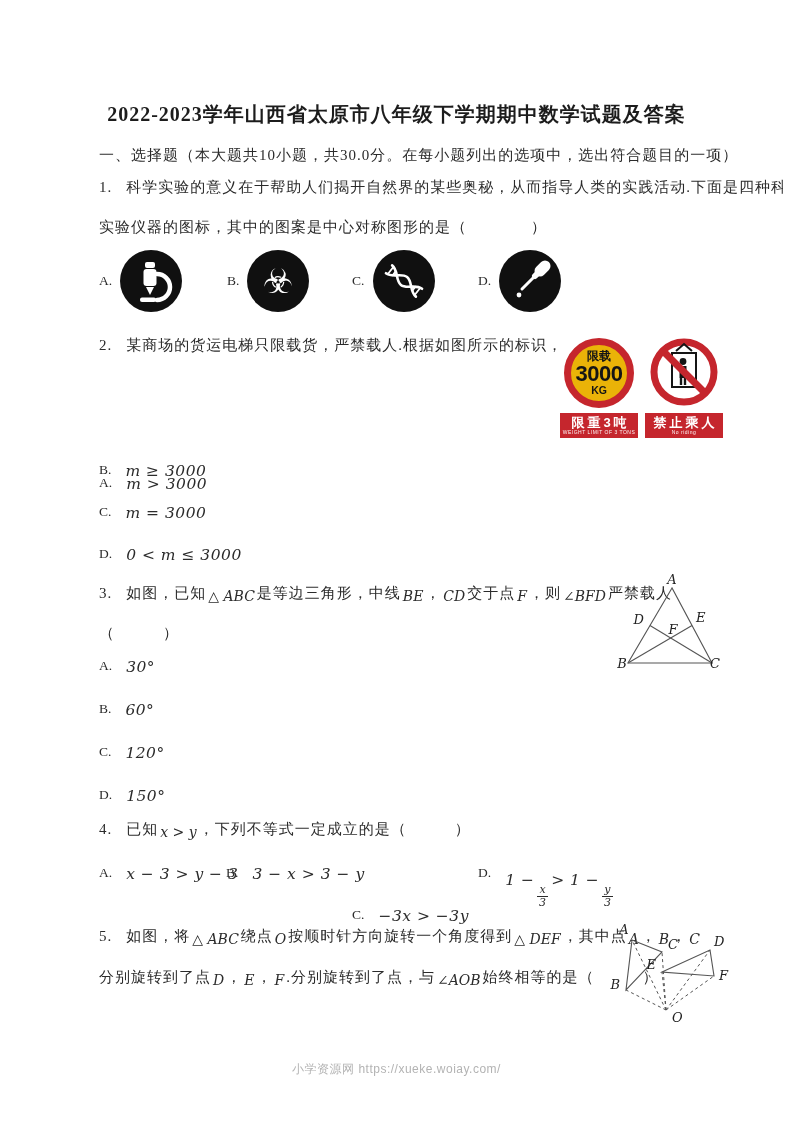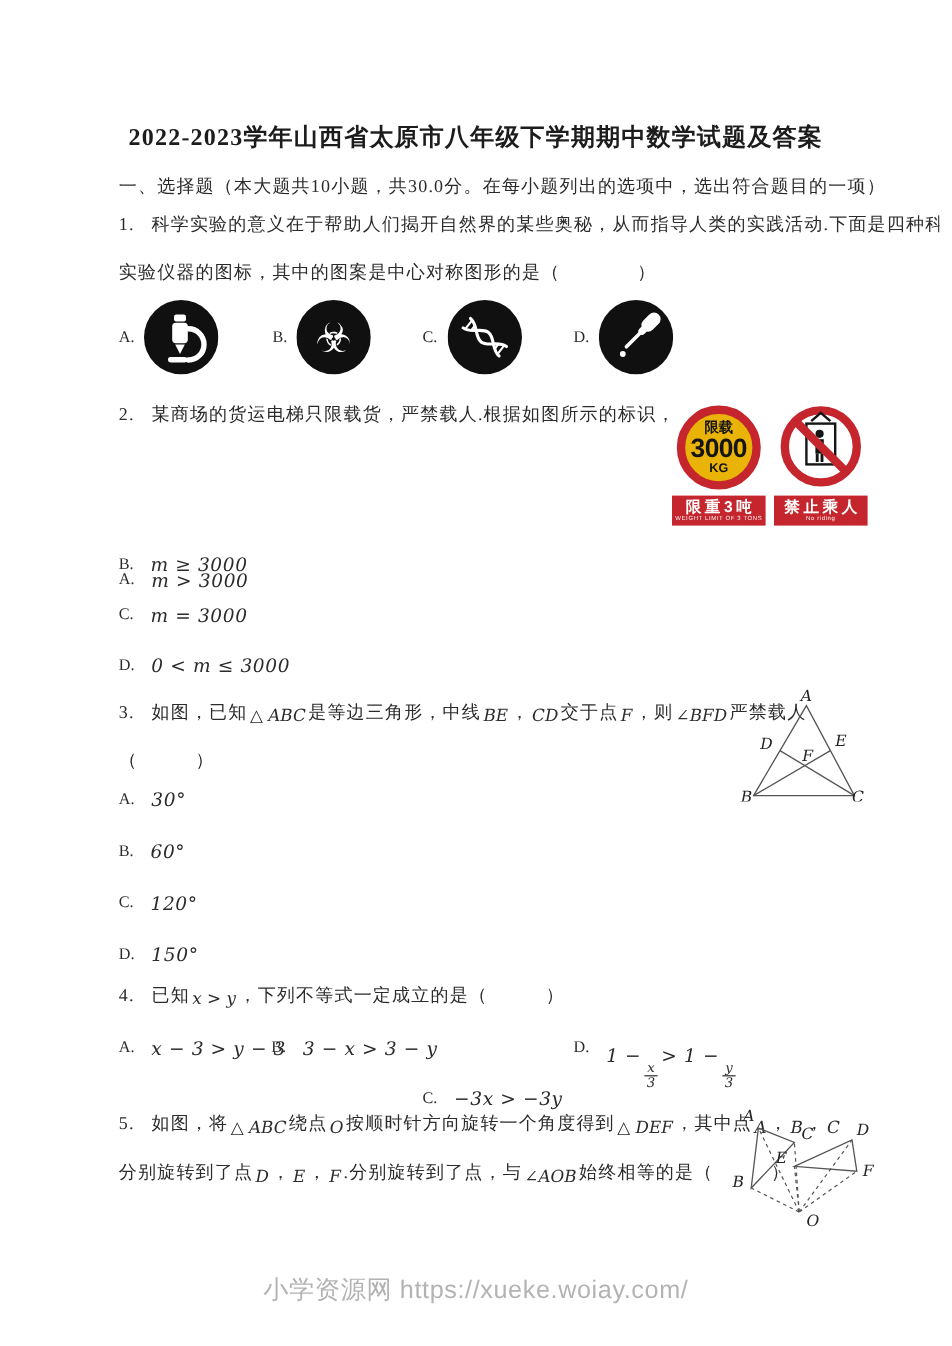--- a/index.html
+++ b/index.html
@@ -36,21 +36,21 @@
   .sign-banner {
     margin-top:1px; width:78px; height:25px; background:#c5262d; color:#fff;
     display:flex; flex-direction:column; align-items:center; justify-content:center;
     font-family:"Liberation Sans","DejaVu Sans",sans-serif;
   }
   .sign-banner .main { font-size:13px; font-weight:bold; letter-spacing:3px; line-height:1.0; text-indent:3px; }
   .sign-banner .sub { font-size:5px; letter-spacing:0.5px; line-height:1.4; opacity:0.95; }
   .fig-label { font-family:"DejaVu Serif",serif; font-style:italic; font-size:13px; fill:#222; }
   .footer {
     width:793px; text-align:center; font-family:"Liberation Sans","DejaVu Sans",sans-serif;
-    font-size:21px; color:#b3b3b3; letter-spacing:0.5px;
+    font-size:12px; color:#b3b3b3; letter-spacing:0.5px;
   }
 </style>
 </head>
 <body>
 
 <div class="page">
 
   <div class="abs title" style="top:101px;left:0;">2022-2023学年山西省太原市八年级下学期期中数学试题及答案</div>
 
   <div class="abs line" style="top:146px;left:99px;">一、选择题（本大题共10小题，共30.0分。在每小题列出的选项中，选出符合题目的一项）</div>

